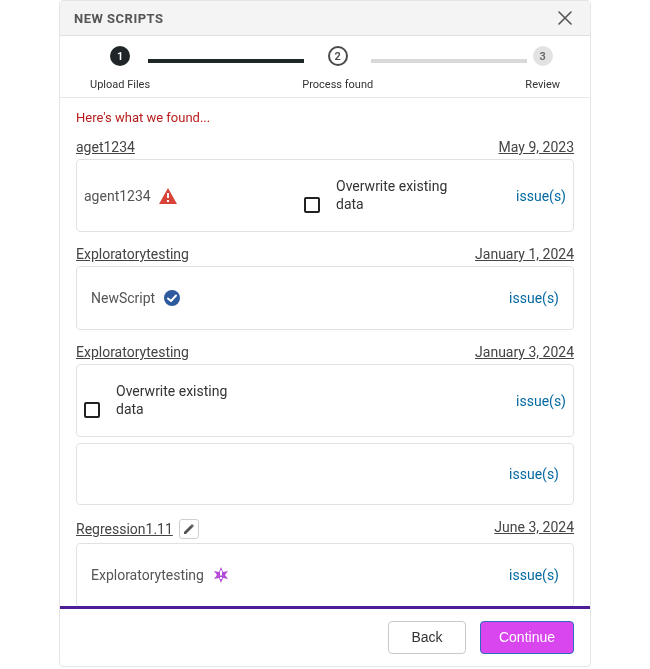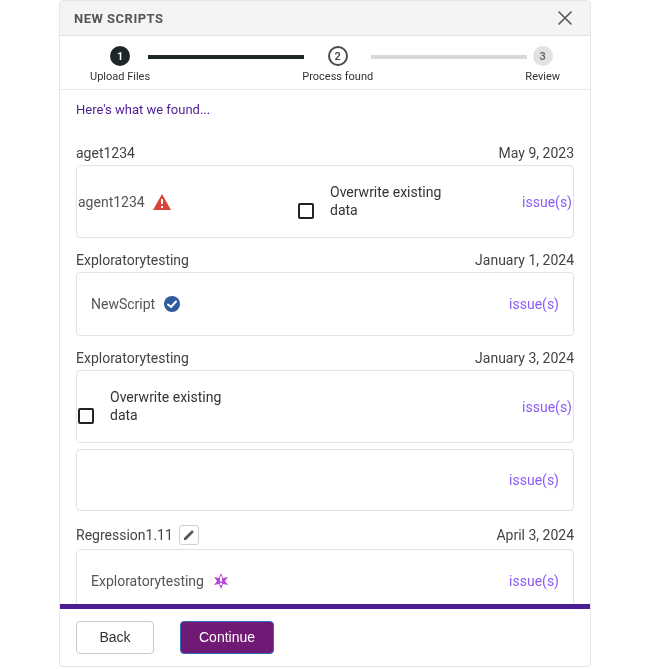--- a/index.html
+++ b/index.html
@@ -70,61 +70,62 @@
     border-radius: 50%;
     display: flex;
     align-items: center;
     justify-content: center;
     font-size: 11px;
     font-weight: 600;
   }
   .step-1 .step-circle { background: #1f2627; color: #fff; }
   .step-2 .step-circle { background: #fff; border: 2px solid #4a4a4a; color: #4a4a4a; }
   .step-3 .step-circle { background: #e2e2e2; color: #666; }
-  .step-label { font-size: 11px; color: #333; margin-top: 4px; }
+  .step-label { font-size: 11px; color: #333; margin-top: 12px; }
   .connector {
     flex: 1 1 auto;
     height: 4px;
     margin: 0 -2px;
     position: relative;
     top: -8px;
     z-index: 1;
   }
   .connector.done { background: #1f2627; }
   .connector.pending { background: #d9d9d9; }
   
   .content {
     padding: 12px 16px 4px;
     flex: 1 1 auto;
     overflow: auto;
   }
   .found-text {
-    color: #4c1d95;
+    color: #b91c1c;
     font-style: normal;
-    margin-bottom: 20px;
+    margin-bottom: 6px;
     font-size: 13px;
   }
   .group-header {
     display: flex;
     justify-content: space-between;
-    align-items: center;
+    align-items: flex-start;
     padding: 8px 0 4px;
     color: #444;
     font-size: 14px;
+    text-decoration: underline;
   }
   .card {
     border: 1px solid #e2e2e2;
     border-radius: 4px;
     margin-bottom: 6px;
     padding: 22px 14px;
     display: flex;
     align-items: center;
     min-height: 42px;
   }
-  .card.tall { padding: 18px 1px; }
+  .card.tall { padding: 18px 7px; }
   .card .name-col {
     flex: 0 0 220px;
     display: flex;
     align-items: center;
     gap: 8px;
     color: #555;
   }
   .card .mid-col {
     flex: 1 1 auto;
     display: flex;
@@ -141,54 +142,54 @@
     width: 16px; height: 16px;
     border: 2px solid #222;
     border-radius: 2px;
     margin-top: 1px;
     flex: 0 0 auto;
   }
   .overwrite-text { color: #333; line-height: 1.25; }
   .issues-col {
     flex: 0 0 80px;
     text-align: right;
-    color: #8b5cf6;
+    color: #0369a1;
   }
   .edit-btn {
     width: 20px; height: 20px;
     border: 1px solid #cfcfcf;
     border-radius: 3px;
     display: inline-flex;
     align-items: center;
     justify-content: center;
     margin-left: 6px;
     cursor: pointer;
     background: #fff;
   }
   
   .i-warn svg, .i-check svg, .i-star svg, .i-pencil svg, .i-close svg { display:block; }
   
   .footer {
-    border-top: 5px solid #4c1d95;
+    border-top: 3px solid #4c1d95;
     padding: 12px 16px;
     display: flex;
-    justify-content: flex-start;
-    gap: 26px;
+    justify-content: flex-end;
+    gap: 14px;
   }
   .btn {
     min-width: 78px;
     padding: 7px 18px;
     border-radius: 4px;
     font-size: 14px;
     cursor: pointer;
     border: 1px solid transparent;
     line-height: 1.2;
   }
   .btn-secondary { background: #fff; border-color: #c9c9c9; color: #333; }
-  .btn-primary   { background: #701a75; border-color: #2f6bbf; color: #fff; }
+  .btn-primary   { background: #d946ef; border-color: #2f6bbf; color: #fff; }
 </style>
 </head>
 <body>
 
 <div class="dialog">
 
   <div class="header">
     <span class="header-title">NEW SCRIPTS</span>
     <span class="close-btn i-close">
       <svg width="14" height="14" viewBox="0 0 14 14">
@@ -282,21 +283,21 @@
     <div class="group-header">
       <span style="display:flex;align-items:center;">
         <span>Regression1.11</span>
         <span class="edit-btn i-pencil">
           <svg width="12" height="12" viewBox="0 0 12 12">
               <path d="M1 11 L1 9 L8 2 L10 4 L3 11 Z" fill="#555"></path>
               <path d="M8.5 1.5 L10.5 3.5" stroke="#555" stroke-width="1.2"></path>
             </svg>
         </span>
       </span>
-      <span>April 3, 2024</span>
+      <span>June 3, 2024</span>
     </div>
     <div class="card">
       <div class="name-col">
         <span>Exploratorytesting</span>
         <span class="i-star">
           <svg width="18" height="18" viewBox="0 0 18 18">
             <g transform="translate(9,9)">
               <path d="M0,-8 L2,-3 L7,-4 L4,0 L7,4 L2,3 L0,8 L-2,3 L-7,4 L-4,0 L-7,-4 L-2,-3 Z" fill="#b64ad9"></path>
             </g>
             <rect x="8" y="4.5" width="2" height="5" fill="#fff"></rect>

